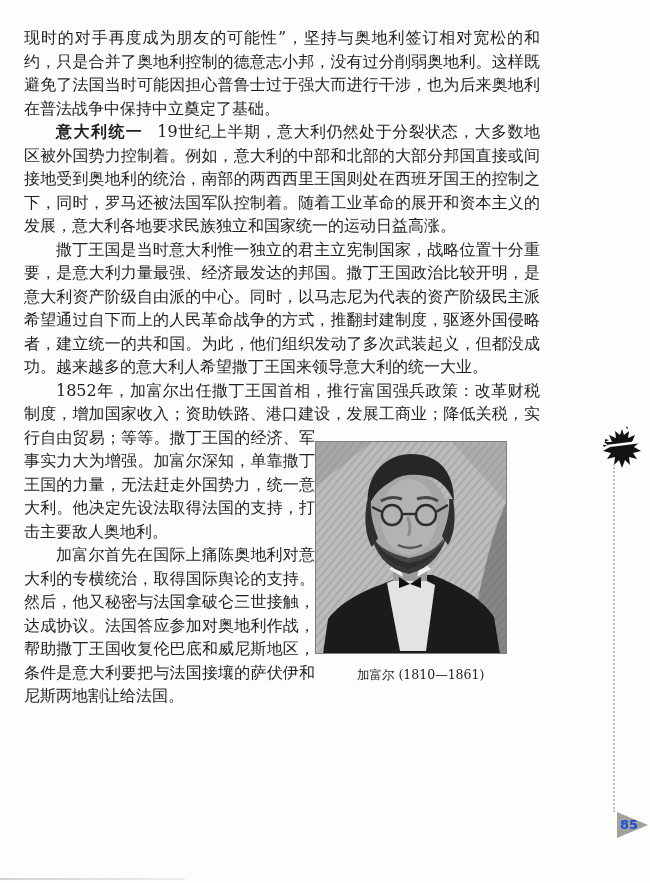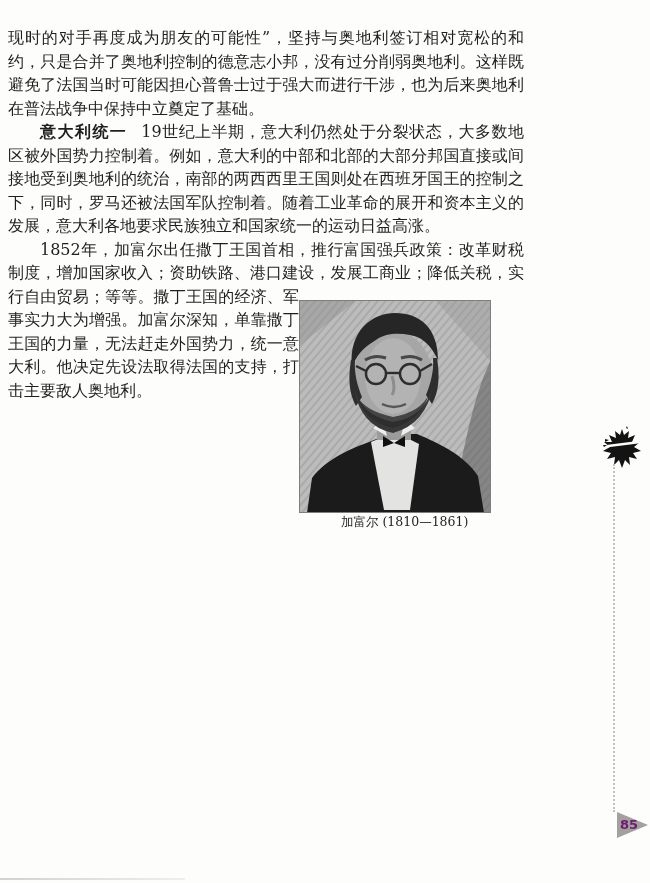--- a/index.html
+++ b/index.html
@@ -8,21 +8,21 @@
     background:#ffffff;
     font-family:"DejaVu Serif","Liberation Serif",serif;
   }
   .page{
     position:relative;width:650px;height:883px;
     background:#fdfdfb;overflow:hidden;
     color:#1e1e1e;
   }
   
   .text-col{
-    position:absolute;left:8px;top:26px;width:516px;
+    position:absolute;left:24px;top:26px;width:516px;
     font-size:16px;line-height:23.5px;
     text-align:justify;text-justify:inter-character;
     color:#1f1f1f;
   }
   .para{margin:0;padding:0;}
   .indent{text-indent:2em;}
   .sec{
     font-family:"DejaVu Sans","Liberation Sans",sans-serif;
     font-weight:bold;margin-right:14px;letter-spacing:1px;
   }
@@ -34,58 +34,59 @@
   }
   .figure{
     margin-top:62px;width:192px;
   }
   .photo{
     width:192px;height:213px;display:block;
     background:#bdbdbd;
   }
   .caption{
     font-size:12.5px;line-height:16px;
-    padding:1px 0 0 42px;color:#242424;
+    padding:13px 0 0 42px;color:#242424;
     text-align:left;text-indent:0;white-space:nowrap;
   }
   
   .ornament{position:absolute;left:602px;top:426px;width:40px;height:42px;}
   .dotline{
     position:absolute;left:613px;top:464px;height:348px;width:0;
     border-left:2px dotted #c6c1b6;
   }
   .page-tab{
     position:absolute;left:617px;top:812px;width:0;height:0;
     border-top:13px solid transparent;
     border-bottom:13px solid transparent;
     border-left:31px solid #a2a19c;
   }
   .page-num{
     position:absolute;left:620px;top:817px;
     font-family:"DejaVu Sans","Liberation Sans",sans-serif;
-    font-weight:bold;font-size:13px;line-height:16px;color:#701a75;
+    font-weight:bold;font-size:13px;line-height:16px;color:#1d4ed8;
   }
   .bottom-smudge{
     position:absolute;left:0;top:878px;width:185px;height:2px;
     background:linear-gradient(to right,#c7c7c5,#ebebe9);
     opacity:.8;
   }
 </style>
 </head>
 <body>
 
 <div class="page">
 
   <div class="text-col">
 
     <p class="para">现时的对手再度成为朋友的可能性”，坚持与奥地利签订相对宽松的和约，只是合并了奥地利控制的德意志小邦，没有过分削弱奥地利。这样既避免了法国当时可能因担心普鲁士过于强大而进行干涉，也为后来奥地利在普法战争中保持中立奠定了基础。</p>
 
 
     <p class="para indent"><b class="sec">意大利统一</b><span>19世纪上半期，意大利仍然处于分裂状态，大多数地区被外国势力控制着。例如，意大利的中部和北部的大部分邦国直接或间接地受到奥地利的统治，南部的两西西里王国则处在西班牙国王的控制之下，同时，罗马还被法国军队控制着。随着工业革命的展开和资本主义的发展，意大利各地要求民族独立和国家统一的运动日益高涨。</span></p>
 
+    <p class="para indent">撒丁王国是当时意大利惟一独立的君主立宪制国家，战略位置十分重要，是意大利力量最强、经济最发达的邦国。撒丁王国政治比较开明，是意大利资产阶级自由派的中心。同时，以马志尼为代表的资产阶级民主派希望通过自下而上的人民革命战争的方式，推翻封建制度，驱逐外国侵略者，建立统一的共和国。为此，他们组织发动了多次武装起义，但都没成功。越来越多的意大利人希望撒丁王国来领导意大利的统一大业。</p>
 
     <div class="fig-float">
       <div class="figure">
         <svg class="photo" viewBox="0 0 192 213" xmlns="http://www.w3.org/2000/svg">
           <defs>
             <pattern id="tex" width="6" height="6" patternUnits="userSpaceOnUse" patternTransform="rotate(40)">
               <rect width="6" height="6" fill="#bcbcbc"></rect>
               <line x1="1" y1="0" x2="1" y2="6" stroke="#aaaaaa" stroke-width="2"></line>
             </pattern>
           </defs>
@@ -130,20 +131,21 @@
           <path d="M84,136 l11,7 l11,-7 l0,11 l-11,-4 l-11,4 Z" fill="#101010"></path>
 
           <rect x="0.5" y="0.5" width="191" height="212" fill="none" stroke="#7e7e7e" stroke-width="1"></rect>
         </svg>
         <div class="caption">加富尔 (1810—1861)</div>
       </div>
     </div>
 
     <p class="para indent">1852年，加富尔出任撒丁王国首相，推行富国强兵政策：改革财税制度，增加国家收入；资助铁路、港口建设，发展工商业；降低关税，实行自由贸易；等等。撒丁王国的经济、军事实力大为增强。加富尔深知，单靠撒丁王国的力量，无法赶走外国势力，统一意大利。他决定先设法取得法国的支持，打击主要敌人奥地利。</p>
 
+    <p class="para indent">加富尔首先在国际上痛陈奥地利对意大利的专横统治，取得国际舆论的支持。然后，他又秘密与法国拿破仑三世接触，达成协议。法国答应参加对奥地利作战，帮助撒丁王国收复伦巴底和威尼斯地区，条件是意大利要把与法国接壤的萨伏伊和尼斯两地割让给法国。</p>
 
 
   </div>
 
   <svg class="ornament" viewBox="0 0 40 42" xmlns="http://www.w3.org/2000/svg">
     <path d="M20,3 l2,6 5,-4 -1,7 7,-3 -3,7 8,0 -6,5 7,4 -8,2 4,6 -8,-2 1,8 -5,-5 -3,8 -3,-8 -5,5 1,-8 -8,2 4,-6 -8,-2 7,-4 -6,-5 8,0 -3,-7 7,3 -1,-7 5,4 Z" fill="#131313"></path>
     <path d="M24,2 l1,-2 1,3 Z" fill="#131313"></path>
     <path d="M6,20 l32,-4" stroke="#fdfdfb" stroke-width="2.4" fill="none"></path>
     <path d="M3,13 l4,1 -4,2 Z" fill="#131313"></path>
     <path d="M1,19 l4,0 -3,2 Z" fill="#131313"></path>

